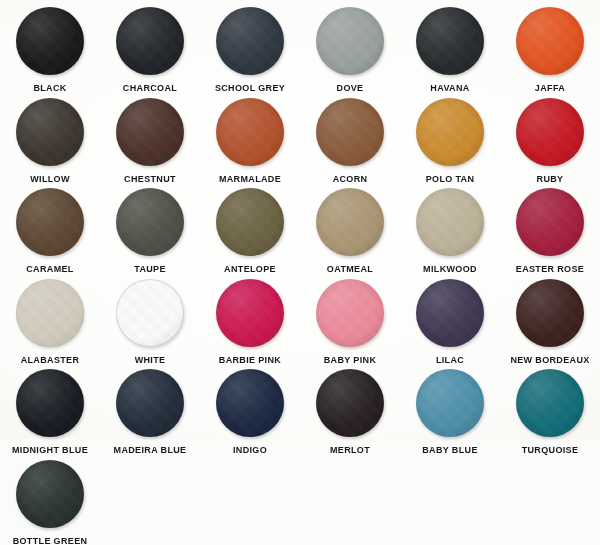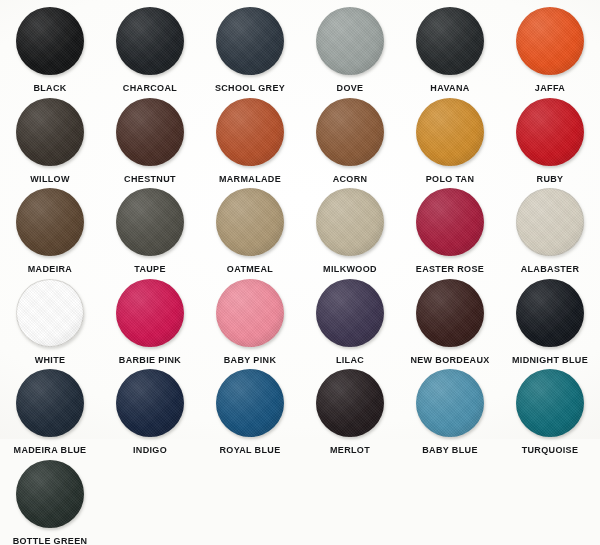--- a/index.html
+++ b/index.html
@@ -170,30 +170,36 @@
       <div class="cell">
         <div class="swatch-wrap">
           <div class="swatch" style="background-color: rgb(200, 21, 31);"></div>
         </div>
         <div class="label">RUBY</div>
       </div>
       <div class="cell">
         <div class="swatch-wrap">
           <div class="swatch" style="background-color: rgb(92, 69, 48);"></div>
         </div>
-        <div class="label">MADEIRA</div>
+        <div class="label">CARAMEL</div>
       </div>
       <div class="cell">
         <div class="swatch-wrap">
           <div class="swatch" style="background-color: rgb(79, 78, 70);"></div>
         </div>
         <div class="label">TAUPE</div>
       </div>
       <div class="cell">
         <div class="swatch-wrap">
+          <div class="swatch" style="background-color: rgb(107, 96, 64);"></div>
+        </div>
+        <div class="label">ANTELOPE</div>
+      </div>
+      <div class="cell">
+        <div class="swatch-wrap">
           <div class="swatch" style="background-color: rgb(173, 152, 116);"></div>
         </div>
         <div class="label">OATMEAL</div>
       </div>
       <div class="cell">
         <div class="swatch-wrap">
           <div class="swatch" style="background-color: rgb(193, 182, 156);"></div>
         </div>
         <div class="label">MILKWOOD</div>
       </div>
@@ -249,26 +255,20 @@
         <div class="swatch-wrap">
           <div class="swatch" style="background-color: rgb(30, 42, 56);"></div>
         </div>
         <div class="label">MADEIRA BLUE</div>
       </div>
       <div class="cell">
         <div class="swatch-wrap">
           <div class="swatch" style="background-color: rgb(23, 37, 63);"></div>
         </div>
         <div class="label">INDIGO</div>
-      </div>
-      <div class="cell">
-        <div class="swatch-wrap">
-          <div class="swatch" style="background-color: rgb(23, 83, 126);"></div>
-        </div>
-        <div class="label">ROYAL BLUE</div>
       </div>
       <div class="cell">
         <div class="swatch-wrap">
           <div class="swatch" style="background-color: rgb(36, 28, 30);"></div>
         </div>
         <div class="label">MERLOT</div>
       </div>
       <div class="cell">
         <div class="swatch-wrap">
           <div class="swatch" style="background-color: rgb(75, 144, 173);"></div>

